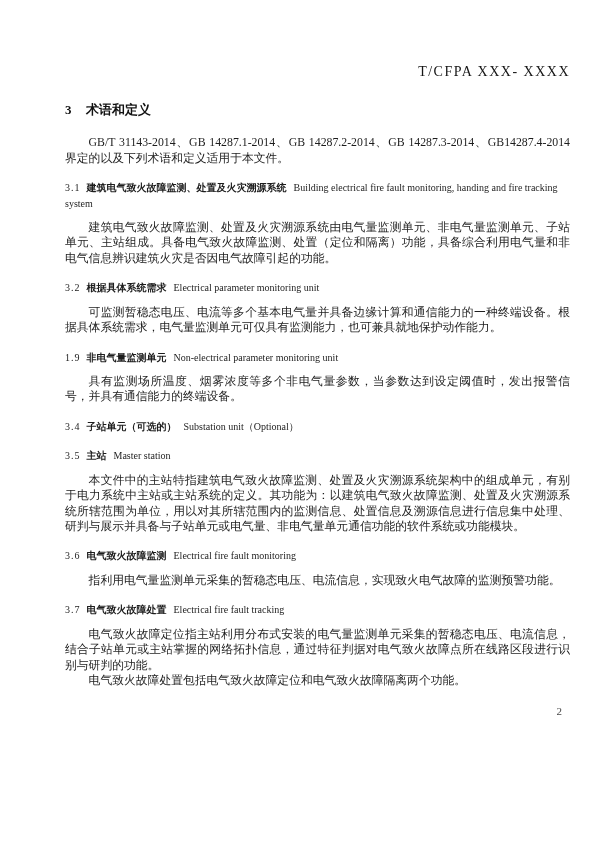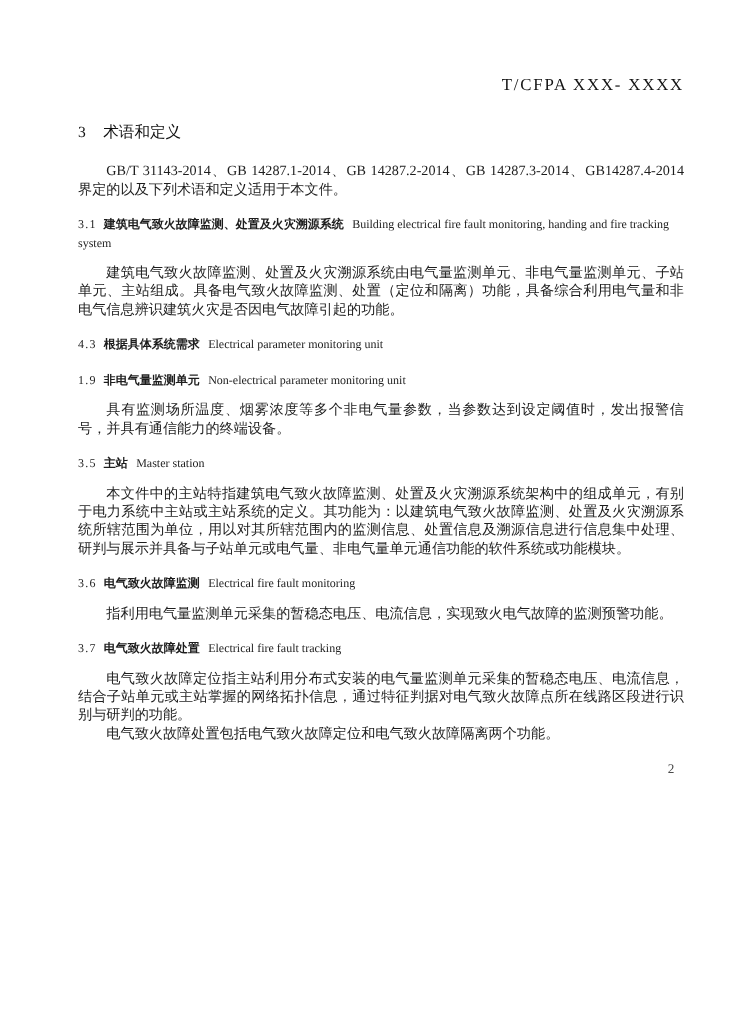--- a/index.html
+++ b/index.html
@@ -24,21 +24,21 @@
   .doc-header {
     text-align: right;
     font-size: 14px;
     letter-spacing: 1.5px;
     color: #151515;
     line-height: 16px;
   }
   .chapter-heading {
     margin-top: 22px;
     font-size: 13px;
-    font-weight: normal;
+    font-weight: bold;
     color: #111;
     line-height: 16px;
   }
   .chapter-heading .chapter-no {
     display: inline-block;
     margin-right: 14px;
     letter-spacing: 0.5px;
   }
   .intro-para {
     margin: 17px 0 0 0;
@@ -92,28 +92,32 @@
   </div>
 
   <p class="intro-para">GB/T 31143-2014、GB 14287.1-2014、GB 14287.2-2014、GB 14287.3-2014、GB14287.4-2014界定的以及下列术语和定义适用于本文件。</p>
 
   <div class="sec-heading">
     <span class="sec-no">3.1</span><span class="sec-title-zh">建筑电气致火故障监测、处置及火灾溯源系统</span><span class="sec-title-en">Building electrical fire fault monitoring, handing and fire tracking system</span>
   </div>
   <p class="para">建筑电气致火故障监测、处置及火灾溯源系统由电气量监测单元、非电气量监测单元、子站单元、主站组成。具备电气致火故障监测、处置（定位和隔离）功能，具备综合利用电气量和非电气信息辨识建筑火灾是否因电气故障引起的功能。</p>
 
   <div class="sec-heading">
-    <span class="sec-no">4.3</span><span class="sec-title-zh">根据具体系统需求</span><span class="sec-title-en">Electrical parameter monitoring unit</span>
+    <span class="sec-no">3.2</span><span class="sec-title-zh">根据具体系统需求</span><span class="sec-title-en">Electrical parameter monitoring unit</span>
   </div>
+  <p class="para">可监测暂稳态电压、电流等多个基本电气量并具备边缘计算和通信能力的一种终端设备。根据具体系统需求，电气量监测单元可仅具有监测能力，也可兼具就地保护动作能力。</p>
 
   <div class="sec-heading">
     <span class="sec-no">1.9</span><span class="sec-title-zh">非电气量监测单元</span><span class="sec-title-en">Non-electrical parameter monitoring unit</span>
   </div>
   <p class="para">具有监测场所温度、烟雾浓度等多个非电气量参数，当参数达到设定阈值时，发出报警信号，并具有通信能力的终端设备。</p>
 
+  <div class="sec-heading">
+    <span class="sec-no">3.4</span><span class="sec-title-zh">子站单元（可选的）</span><span class="sec-title-en">Substation unit（Optional）</span>
+  </div>
 
   <div class="sec-heading">
     <span class="sec-no">3.5</span><span class="sec-title-zh">主站</span><span class="sec-title-en">Master station</span>
   </div>
   <p class="para">本文件中的主站特指建筑电气致火故障监测、处置及火灾溯源系统架构中的组成单元，有别于电力系统中主站或主站系统的定义。其功能为：以建筑电气致火故障监测、处置及火灾溯源系统所辖范围为单位，用以对其所辖范围内的监测信息、处置信息及溯源信息进行信息集中处理、研判与展示并具备与子站单元或电气量、非电气量单元通信功能的软件系统或功能模块。</p>
 
   <div class="sec-heading">
     <span class="sec-no">3.6</span><span class="sec-title-zh">电气致火故障监测</span><span class="sec-title-en">Electrical fire fault monitoring</span>
   </div>
   <p class="para">指利用电气量监测单元采集的暂稳态电压、电流信息，实现致火电气故障的监测预警功能。</p>

